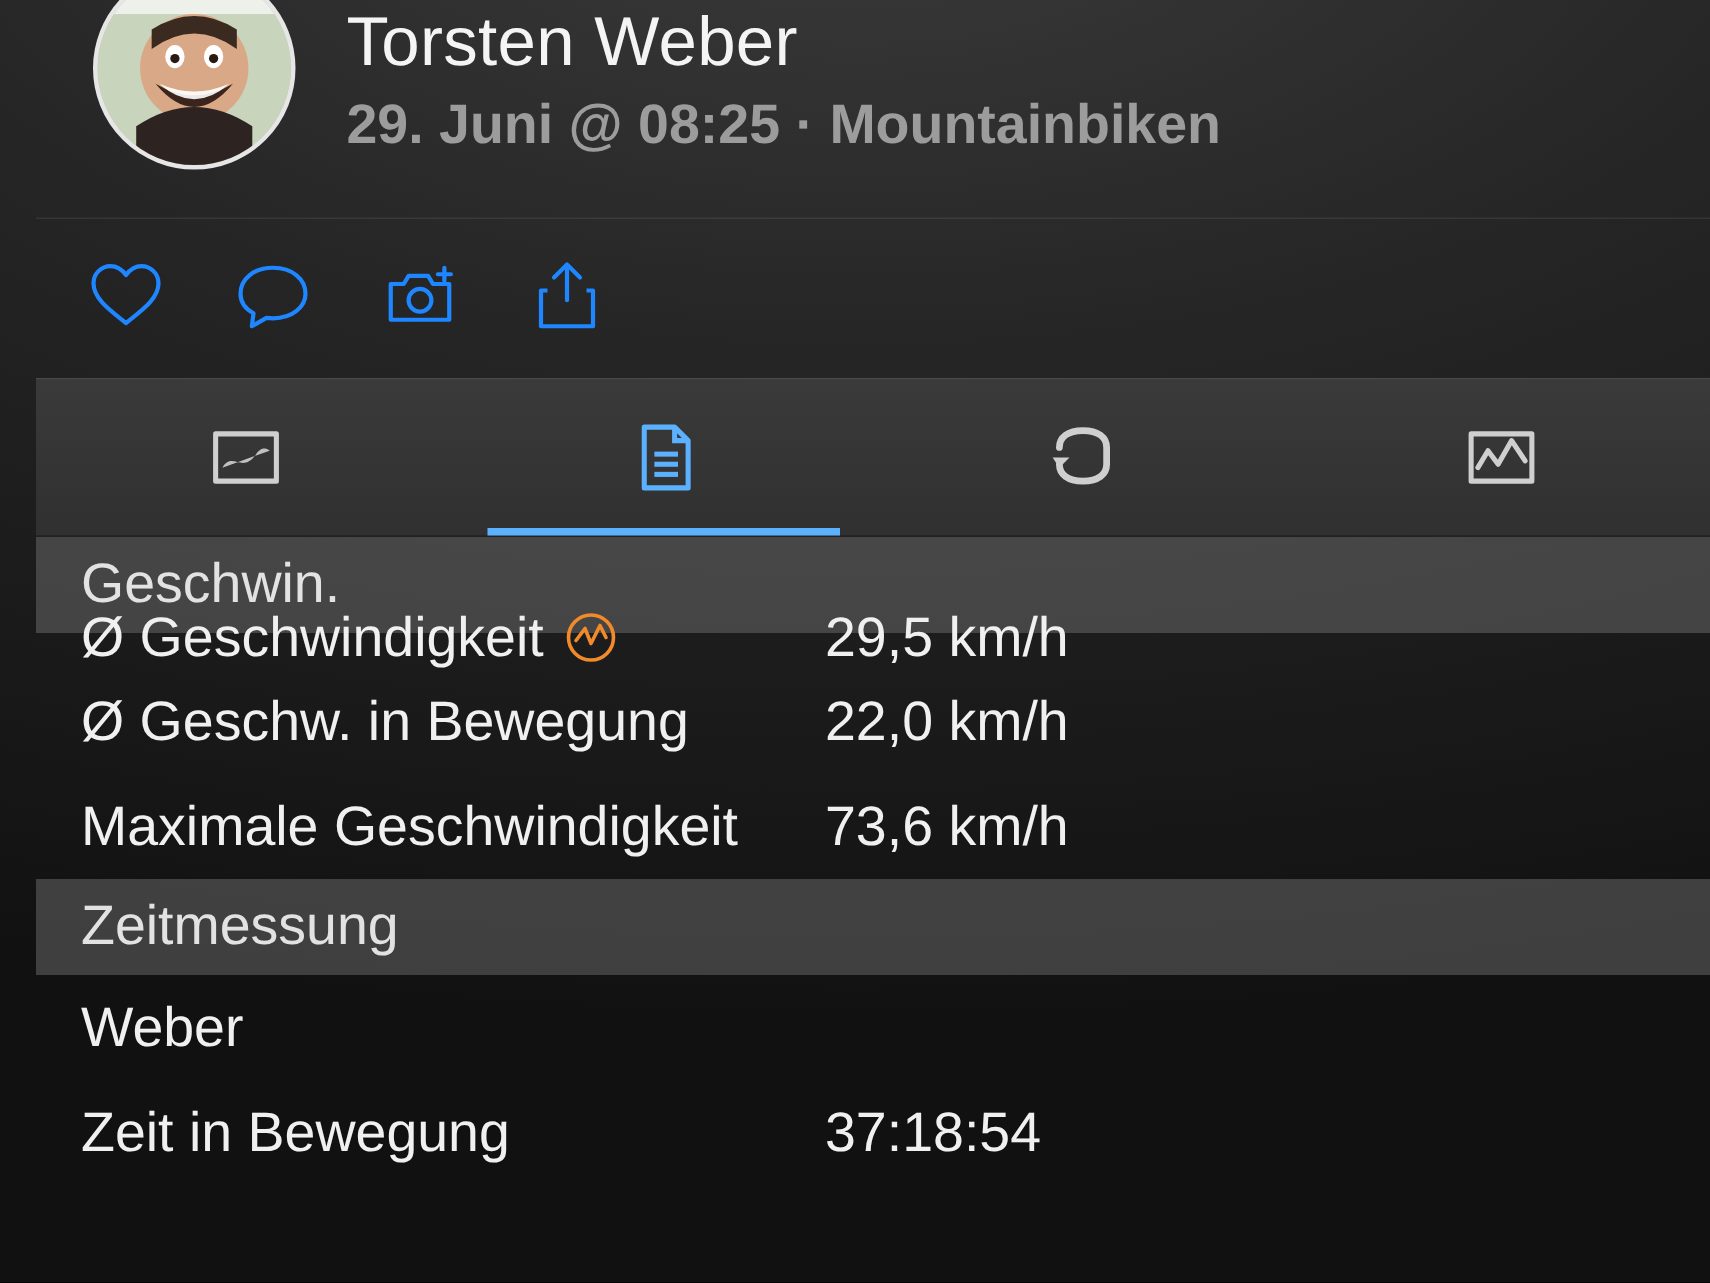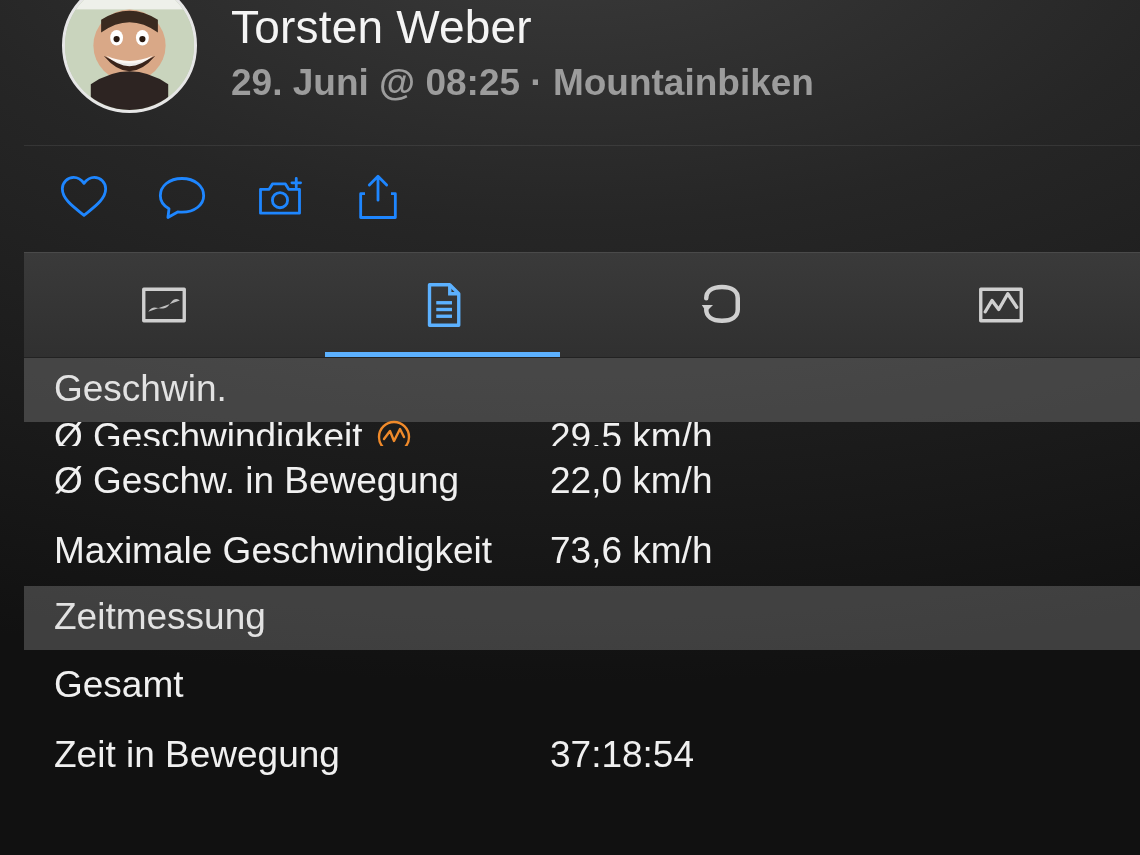--- a/index.html
+++ b/index.html
@@ -122,21 +122,21 @@
     align-items: center;
     padding: 14px 30px 14px 30px;
     font-size: 37px;
     font-weight: 300;
     color: #f0f0f0;
   }
   .row.cutoff {
     margin-top: -20px;
     overflow: hidden;
     height: 44px;
-    align-items: flex-start;
+    align-items: center;
     padding-bottom: 12px;
   }
   .row .label {
     flex: 0 0 auto;
     display: flex;
     align-items: center;
     gap: 14px;
   }
   .row .spacer { flex:1; }
   
@@ -265,21 +265,21 @@
         </div>
       <div class="spacer"></div>
       <div class="value-wrap"><span>73,6 km/h</span></div>
     </div>
   </div>
 
   <div class="section-header">Zeitmessung</div>
   <div class="rows">
     <div class="row">
       <div class="label">
-          <span>Gesamt</span>
+          <span>Weber</span>
         </div>
       <div class="spacer"></div>
     </div>
     <div class="row">
       <div class="label">
           <span>Zeit in Bewegung</span>
         </div>
       <div class="spacer"></div>
       <div class="value-wrap"><span>37:18:54</span></div>
     </div>

